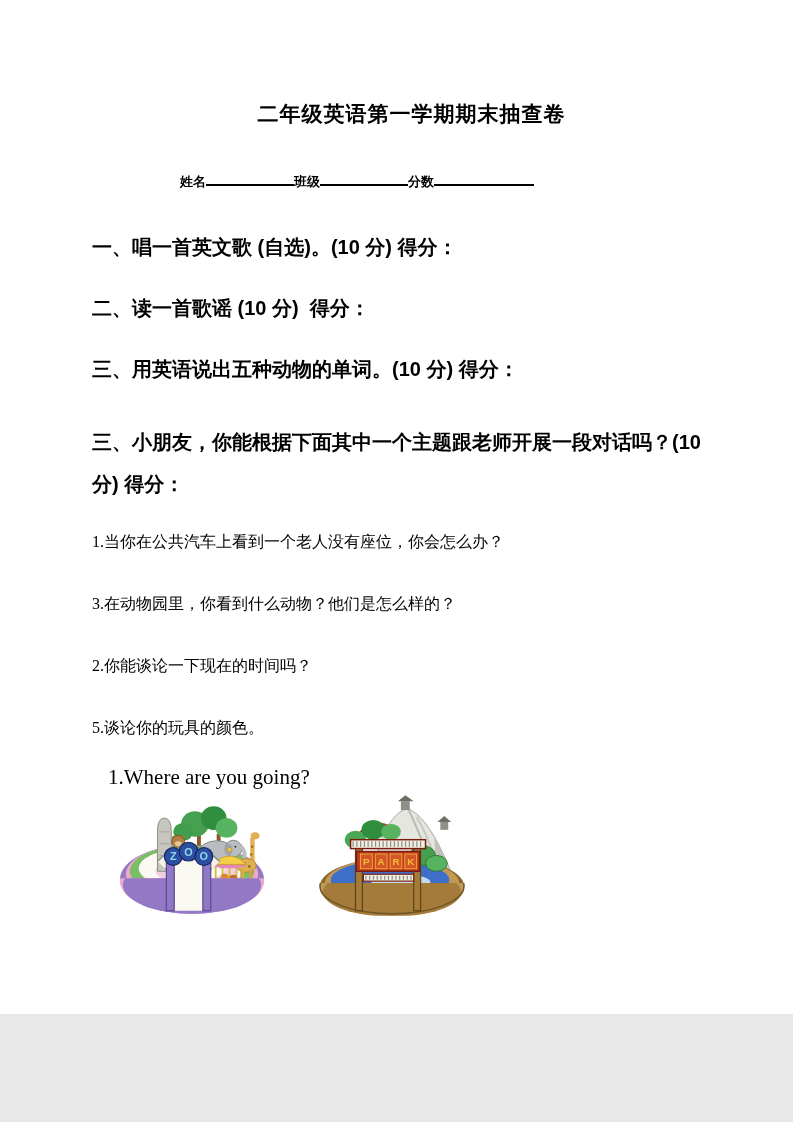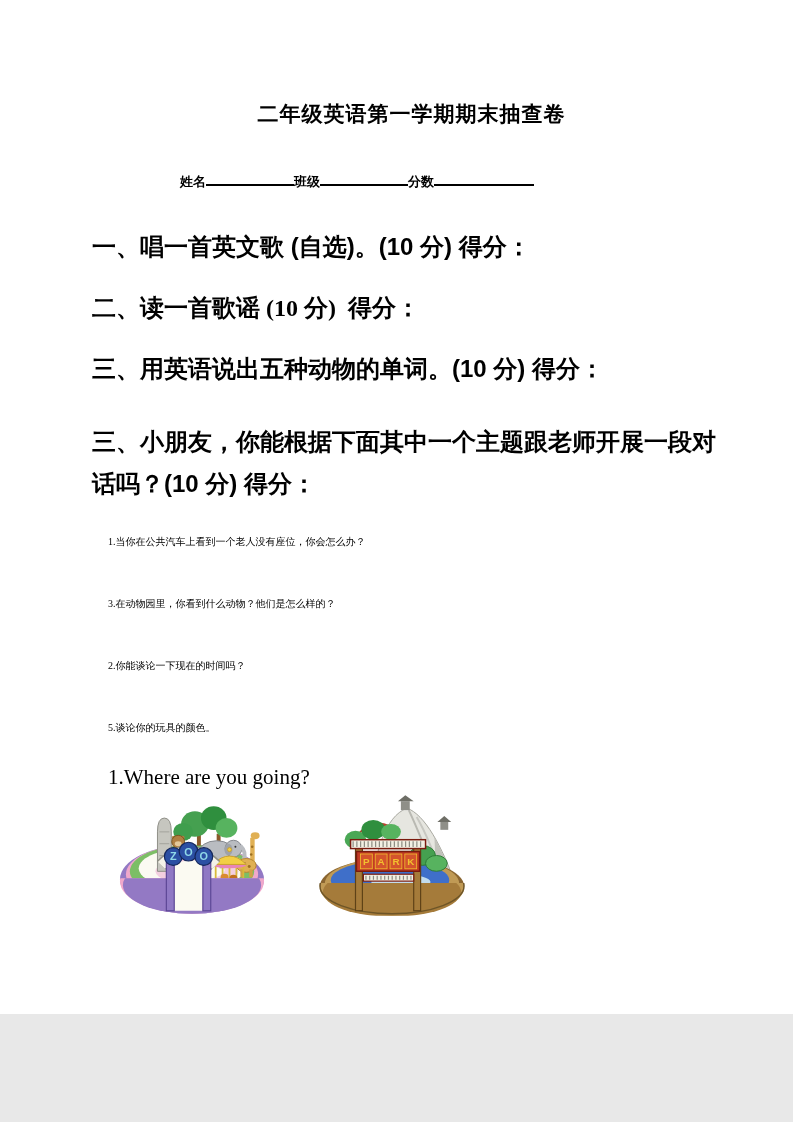--- a/index.html
+++ b/index.html
@@ -40,35 +40,35 @@
     width: 88px;
     height: 1em;
     border-bottom: 2px solid #000;
     vertical-align: baseline;
   }
   .blank.wide { width: 100px; }
   .heading {
     margin: 0;
     font-family: "Liberation Sans", sans-serif;
     font-weight: bold;
-    font-size: 24px;
+    font-size: 20px;
     line-height: 24px;
     white-space: pre-wrap;
   }
   .heading.two-line {
     line-height: 42px;
     max-width: 625px;
   }
   .mt-s1 { margin-top: 42px; }
-  .mt-s2 { margin-top: 37px; font-family: Liberation Serif, serif; }
+  .mt-s2 { margin-top: 37px; }
   .mt-s3 { margin-top: 37px; }
   .mt-s4 { margin-top: 40px; }
   .topic {
-    margin: 16px;
-    font-size: 10px;
+    margin: 0;
+    font-size: 16px;
     line-height: 21px;
   }
   .mt-t1 { margin-top: 26px; }
   .mt-t  { margin-top: 41px; }
   .mt-s5 { margin-top: 36px; }
   .question-en {
     margin: 28px 0 0 16px;
     font-size: 21px;
     line-height: 22px;
   }

